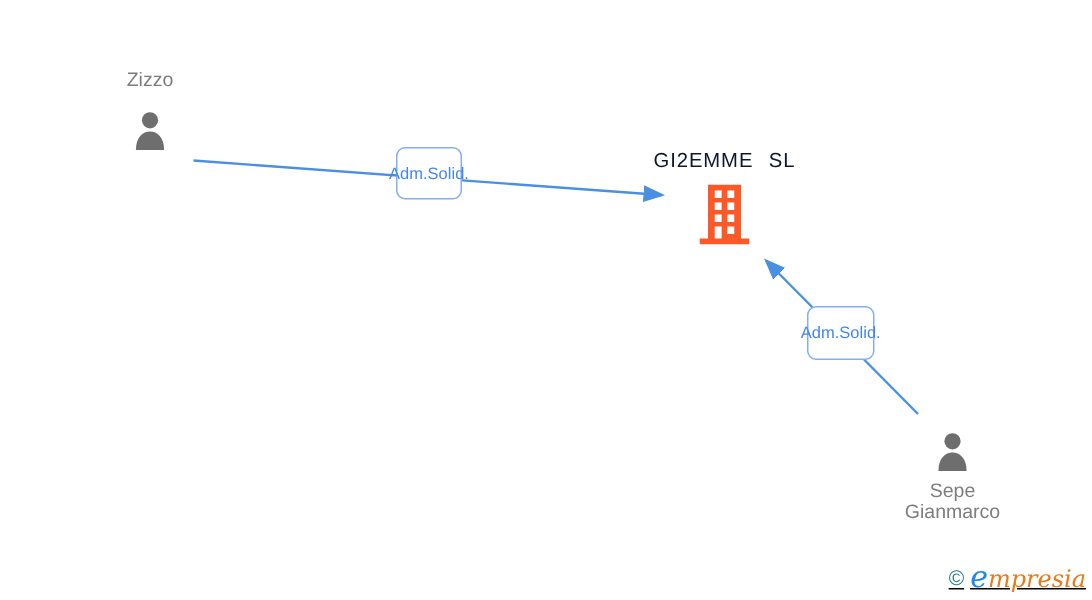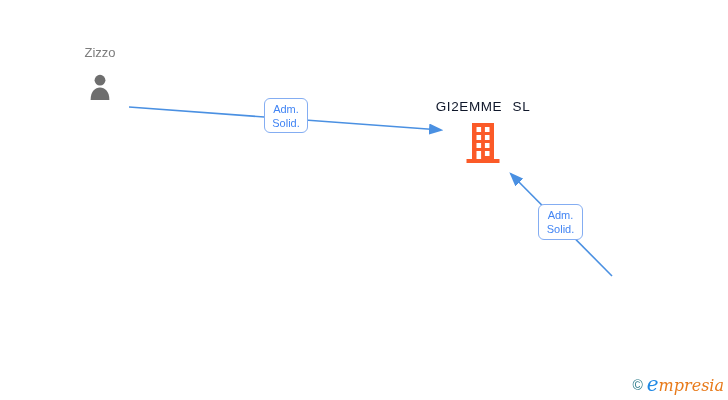--- a/index.html
+++ b/index.html
@@ -51,32 +51,33 @@
   .edge-chip {
     box-sizing: border-box;
     background: #ffffff;
     border: 1.5px solid #84adf2;
     border-radius: 6px;
     color: #4285f4;
     font-size: 11px;
     line-height: 14px;
     text-align: center;
     display: flex;
-    flex-direction: column;
+    flex-direction: row;
     justify-content: center;
     align-items: center;
   }
 
   
   .watermark {
     position: absolute;
     right: 4px;
     bottom: 4px;
     white-space: nowrap;
     font-family: "DejaVu Serif", serif;
+    text-decoration: underline;
   }
   .wm-copy {
     color: #2e7d8c;
     font-size: 14px;
     font-family: "Liberation Sans", sans-serif;
     vertical-align: 1px;
   }
   .wm-e {
     color: #1e88e5;
     font-style: italic;
@@ -127,20 +128,32 @@
         <rect x="10.5" y="12" width="4.6" height="5" fill="#ffffff"></rect>
         <rect x="18.9" y="12" width="4.6" height="5" fill="#ffffff"></rect>
         <rect x="10.5" y="20" width="4.6" height="5" fill="#ffffff"></rect>
         <rect x="18.9" y="20" width="4.6" height="5" fill="#ffffff"></rect>
         <rect x="10.5" y="28" width="4.6" height="8" fill="#ffffff"></rect>
         <rect x="18.9" y="28" width="4.6" height="5" fill="#ffffff"></rect>
       </svg>
     </div>
   </div>
 
+  <div class="abs" style="left:575px; top:288px; width:120px;">
+    <div class="person-icon" style="margin:0 auto; width:28px; height:26px;">
+      <svg width="28" height="26" viewBox="0 0 28 26">
+        <circle cx="14" cy="6.2" r="5.4" fill="#6e6e6e"></circle>
+        <path d="M4.6 26 C4.6 17.4 9.2 13.6 14 13.6 C18.8 13.6 23.4 17.4 23.4 26 Z" fill="#6e6e6e"></path>
+      </svg>
+    </div>
+    <div class="person-label" style="margin-top:6px;">
+      <div>Sepe</div>
+      <div>Gianmarco</div>
+    </div>
+  </div>
 
   <div class="edge-chip abs" style="left:264px; top:98px; width:44px; height:35px;">
     <span>Adm.</span>
     <span>Solid.</span>
   </div>
 
   <div class="edge-chip abs" style="left:538px; top:204px; width:45px; height:36px;">
     <span>Adm.</span>
     <span>Solid.</span>
   </div>

